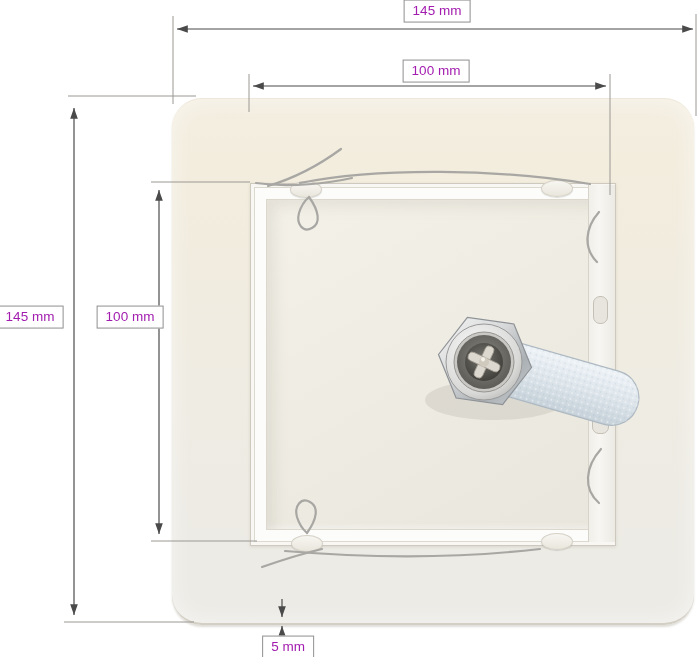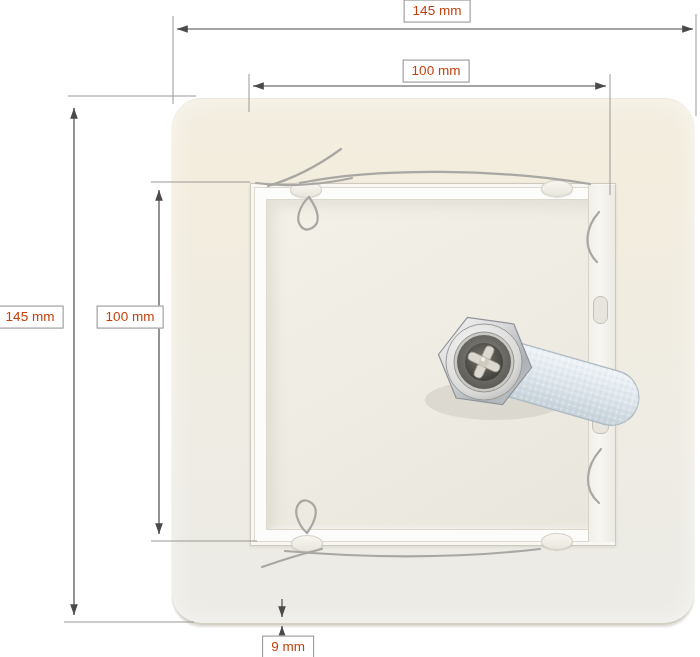--- a/index.html
+++ b/index.html
@@ -42,21 +42,21 @@
     background:linear-gradient(180deg,#f8f6f1,#e9e6dd);
     border:1px solid #d4d0c5;
     box-shadow:0 1px 1px rgba(0,0,0,0.12);
   }
   
   .overlay{position:absolute;left:0;top:0;width:700px;height:657px;}
   
   .dim-label{
     position:absolute;transform:translate(-50%,-50%);
     background:#ffffff;border:1px solid #8f8f8f;
-    padding:2px 8px;font-size:13.5px;color:#c2410c;white-space:nowrap;line-height:1.25;
+    padding:2px 8px;font-size:13.5px;color:#a21caf;white-space:nowrap;line-height:1.25;
   }
 </style>
 </head>
 <body>
 
 <div class="canvas">
 
   <div class="panel"></div>
   <div class="frame"></div>
   <div class="door"></div>
@@ -154,14 +154,14 @@
       <line x1="159" y1="190" x2="159" y2="534" marker-start="url(#arr)" marker-end="url(#arr)"></line>
       <line x1="282" y1="599" x2="282" y2="617" marker-end="url(#arr)"></line>
       <line x1="282" y1="638" x2="282" y2="626" marker-end="url(#arr)"></line>
     </g>
   </svg>
 
   <div class="dim-label" style="left:437px;top:11px;">145 mm</div>
   <div class="dim-label" style="left:436px;top:71px;">100 mm</div>
   <div class="dim-label" style="left:30px;top:317px;">145 mm</div>
   <div class="dim-label" style="left:130px;top:317px;">100 mm</div>
-  <div class="dim-label" style="left:288px;top:647px;">9 mm</div>
+  <div class="dim-label" style="left:288px;top:647px;">5 mm</div>
 </div>
 
 </body></html>

